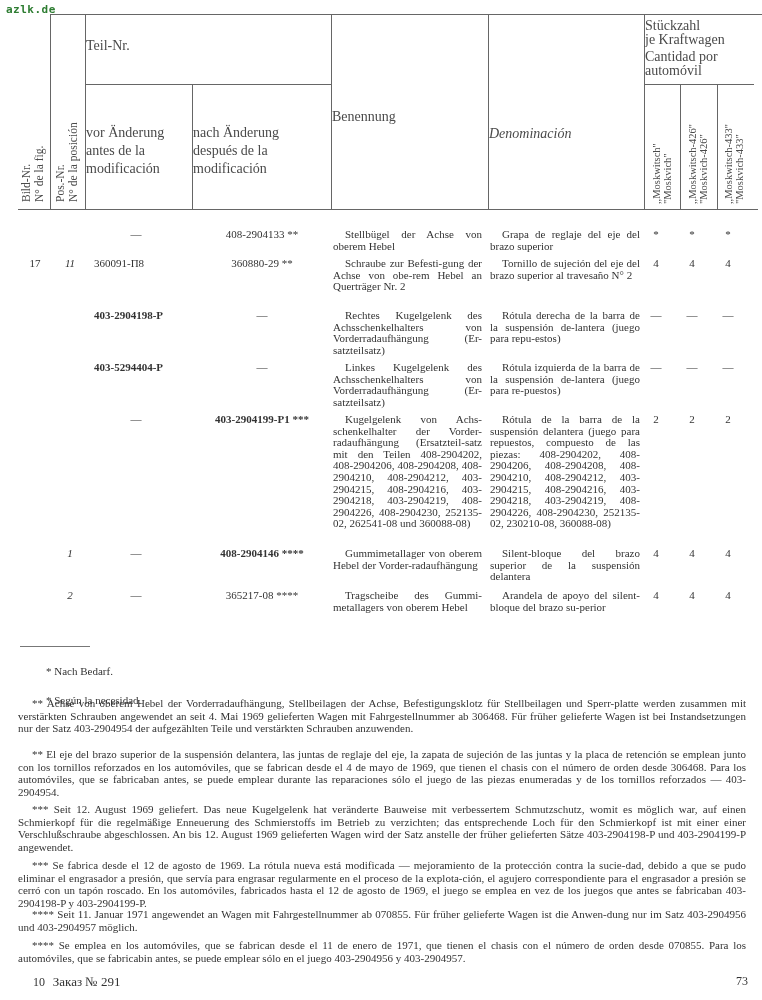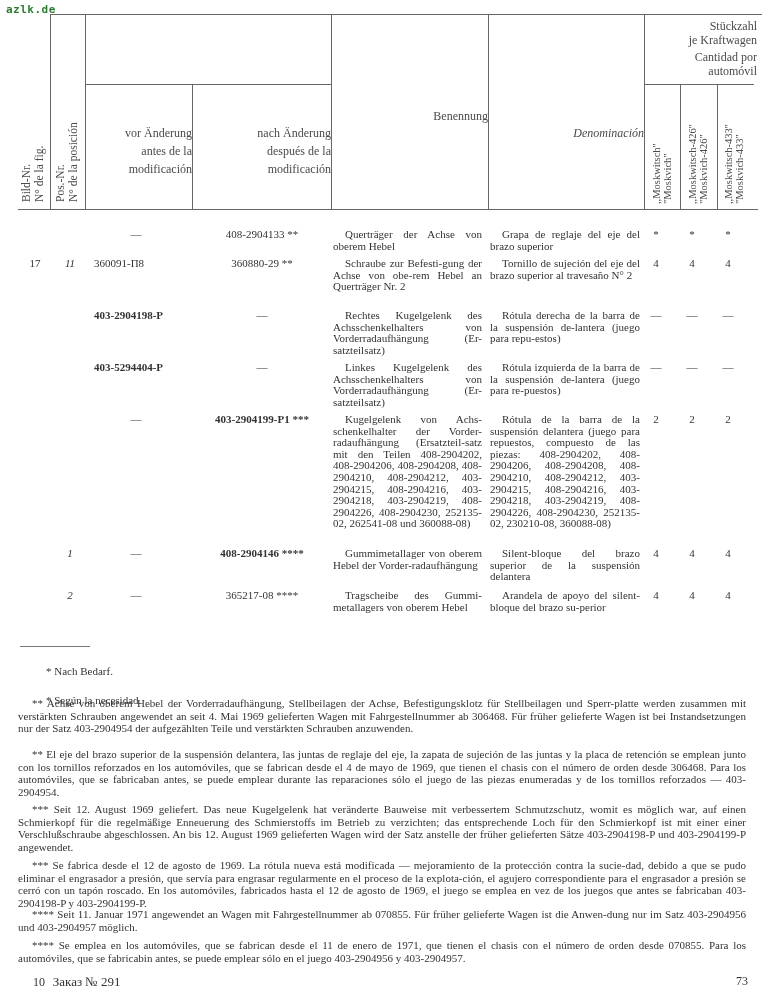--- a/index.html
+++ b/index.html
@@ -2,21 +2,21 @@
 <html><head>
 <meta charset="utf-8">
 <style>
   html, body { margin:0; padding:0; background:#ffffff; }
   body { width:762px; height:1000px; position:relative; overflow:hidden;
          font-family:"Liberation Serif","DejaVu Serif",serif; color:#3a3a3a; }
   .wm { position:absolute; left:6px; top:3px; font-family:"DejaVu Sans Mono","Liberation Mono",monospace;
         font-size:11px; font-weight:bold; color:#2e7d32; letter-spacing:0.5px; }
   .hl { position:absolute; height:0; border-top:1.5px solid #666; }
   .vl { position:absolute; width:0; border-left:1.5px solid #666; }
-  .htxt { position:absolute; text-align:right; font-size:12px; line-height:15px; color:#4a4a4a; }
+  .htxt { position:absolute; text-align:left; font-size:14px; line-height:15px; color:#4a4a4a; }
   .vtxt { position:absolute; transform:rotate(-90deg); transform-origin:left top; white-space:nowrap;
           font-size:11.5px; line-height:13px; color:#4a4a4a; }
   .cell { position:absolute; font-size:11px; line-height:11.6px; color:#333; }
   .just { text-align:justify; text-align-last:left; hyphens:manual; }
   .ind { text-indent:12px; }
   .bold { font-weight:bold; }
   .it { font-style:italic; }
   .ctr { text-align:center; }
   .fn { position:absolute; left:18px; width:728px; font-size:11px; line-height:12.5px; color:#333;
         text-align:justify; text-align-last:left; text-indent:14px; }
@@ -44,20 +44,21 @@
 
 <div class="vtxt" style="left:20px; top:202px;">
   <div>Bild-Nr.</div>
   <div>N° de la fig.</div>
 </div>
 <div class="vtxt" style="left:54px; top:202px;">
   <div>Pos.-Nr.</div>
   <div>N° de la posición</div>
 </div>
 <div class="htxt" style="left:86px; width:245px; top:38px;">
+  <div>Teil-Nr.</div>
 </div>
 <div class="htxt" style="left:86px; width:106px; top:124px; line-height:18px;">
   <div>vor Änderung</div>
   <div>antes de la</div>
   <div>modificación</div>
 </div>
 <div class="htxt" style="left:193px; width:138px; top:124px; line-height:18px;">
   <div>nach Änderung</div>
   <div>después de la</div>
   <div>modificación</div>
@@ -81,21 +82,21 @@
 <div class="vtxt" style="left:723px; top:204px; font-size:10.5px; line-height:11px;">
   <div>,,Moskwitsch-433''</div>
   <div>"Moskvich-433"</div>
 </div>
 
 <div id="rows">
     <div class="cell ctr" style="left:20px;width:30px;top:229px;"></div>
     <div class="cell ctr it" style="left:55px;width:30px;top:229px;"></div>
     <div class="cell ctr" style="left:86px;width:100px;top:229px;">—</div>
     <div class="cell ctr" style="left:193px;width:138px;top:229px;">408-2904133 **</div>
-    <div class="cell just ind" style="left:333px;width:149px;top:229px;">Querträger der Achse von oberem Hebel</div>
+    <div class="cell just ind" style="left:333px;width:149px;top:229px;">Stellbügel der Achse von oberem Hebel</div>
     <div class="cell just ind" style="left:490px;width:150px;top:229px;">Grapa de reglaje del eje del brazo superior</div>
     <div class="cell ctr" style="left:644px;width:24px;top:229px;">*</div>
     <div class="cell ctr" style="left:680px;width:24px;top:229px;">*</div>
     <div class="cell ctr" style="left:716px;width:24px;top:229px;">*</div>
     <div class="cell ctr" style="left:20px;width:30px;top:258px;">17</div>
     <div class="cell ctr it" style="left:55px;width:30px;top:258px;">11</div>
     <div class="cell " style="left:94px;width:100px;top:258px;">360091-П8</div>
     <div class="cell ctr" style="left:193px;width:138px;top:258px;">360880-29 **</div>
     <div class="cell just ind" style="left:333px;width:149px;top:258px;">Schraube zur Befesti-gung der Achse von obe-rem Hebel an Querträger Nr. 2</div>
     <div class="cell just ind" style="left:490px;width:150px;top:258px;">Tornillo de sujeción del eje del brazo superior al travesaño N° 2</div>

